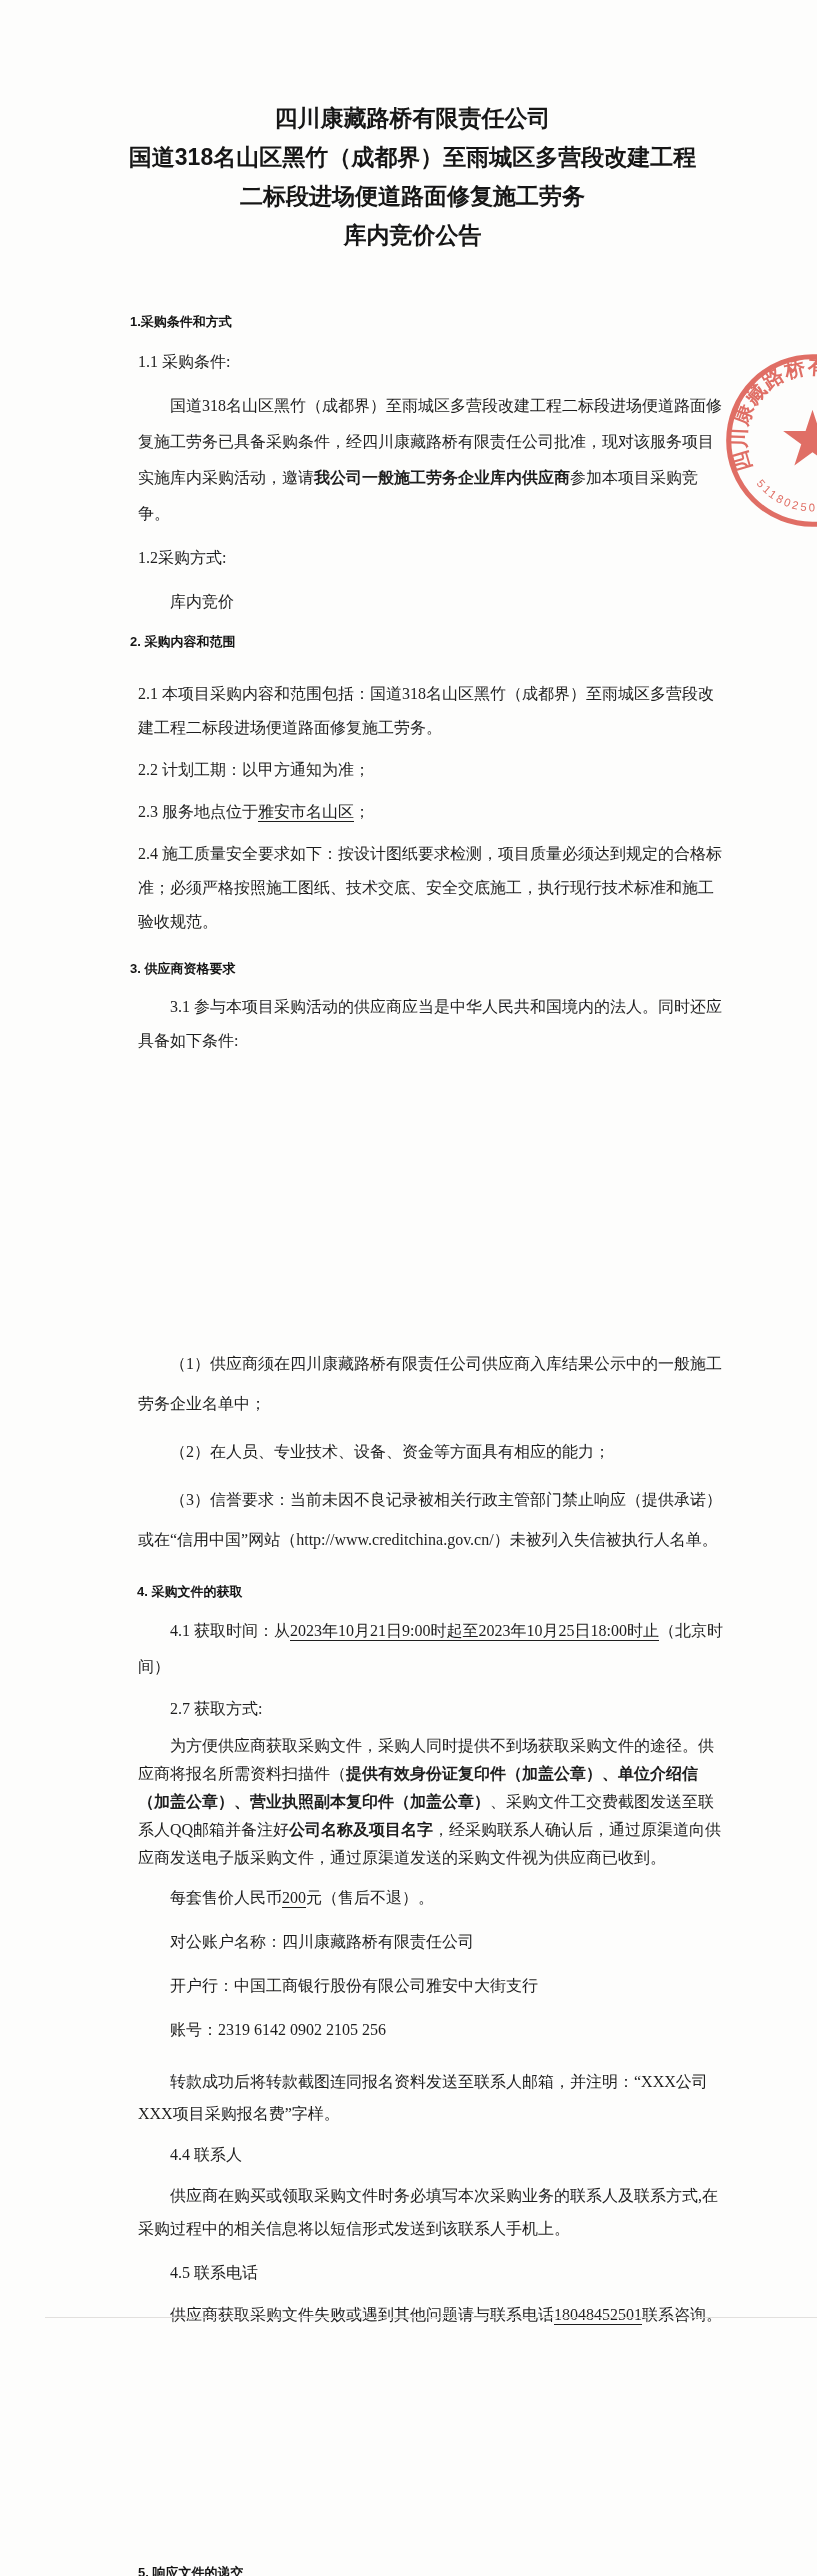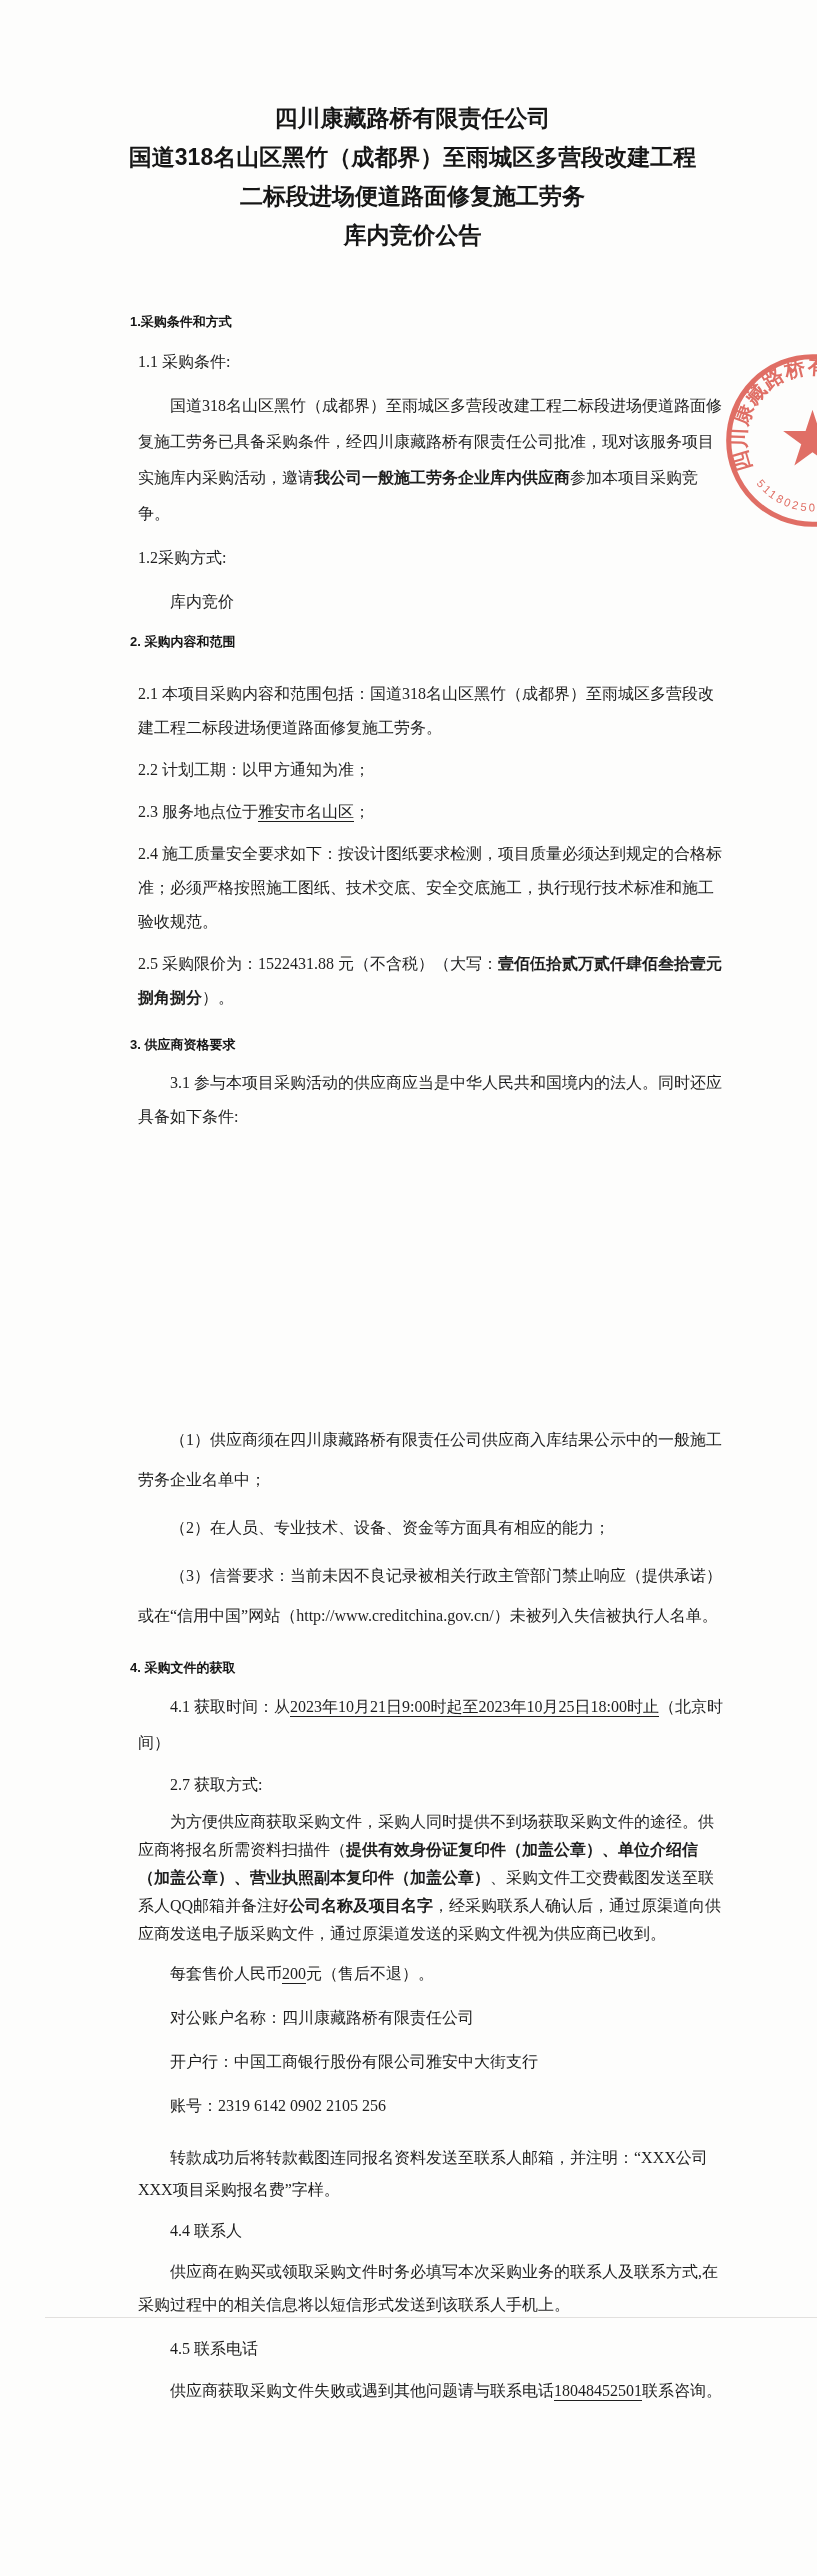--- a/index.html
+++ b/index.html
@@ -41,32 +41,31 @@
     <p style="margin-top:9.3px;">1.1 采购条件:</p>
     <p class="indent"><span>国道318名山区黑竹（成都界）至雨城区多营段改建工程二标段进场便道路面修复施工劳务已具备采购条件，经四川康藏路桥有限责任公司批准，现对该服务项目实施库内采购活动，邀请</span><span class="b">我公司一般施工劳务企业库内供应商</span><span>参加本项目采购竞争。</span></p>
     <p>1.2采购方式:</p>
     <p class="indent">库内竞价</p>
 
     <h2 class="h" style="margin-top:7.2px;margin-bottom:22px;">2. 采购内容和范围</h2>
     <p class="lh66">2.1 本项目采购内容和范围包括：国道318名山区黑竹（成都界）至雨城区多营段改建工程二标段进场便道路面修复施工劳务。</p>
     <p class="lh66">2.2 计划工期：以甲方通知为准；</p>
     <p class="lh66"><span>2.3 服务地点位于</span><span class="u">雅安市名山区</span><span>；</span></p>
     <p class="lh66">2.4 施工质量安全要求如下：按设计图纸要求检测，项目质量必须达到规定的合格标准；必须严格按照施工图纸、技术交底、安全交底施工，执行现行技术标准和施工验收规范。</p>
-    <p class="lh66"><span>2.5 采购限价为：1522431.88 元（不含税）（大写：</span><span class="b">壹佰伍拾贰万贰仟肆佰叁拾壹元捌角捌分</span><span>）。</span></p>
 
     <h2 class="h" style="margin-top:15.5px;margin-bottom:7.2px;">3. 供应商资格要求</h2>
     <p class="indent lh66">3.1 参与本项目采购活动的供应商应当是中华人民共和国境内的法人。同时还应具备如下条件:</p>
 
     <div style="height:270px;"></div>
 
     <p class="indent lh78">（1）供应商须在四川康藏路桥有限责任公司供应商入库结果公示中的一般施工劳务企业名单中；</p>
     <p class="indent lh78">（2）在人员、专业技术、设备、资金等方面具有相应的能力；</p>
     <p class="indent lh78">（3）信誉要求：当前未因不良记录被相关行政主管部门禁止响应（提供承诺）或在“信用中国”网站（http://www.creditchina.gov.cn/）未被列入失信被执行人名单。</p>
 
-    <h2 class="h" style="margin-top:18px;margin-bottom:5.2px;">4. 采购文件的获取</h2>
+    <h2 class="h" style="margin-top:18px;margin-bottom:5.2px;margin-left:7px;">4. 采购文件的获取</h2>
     <p class="indent"><span>4.1 获取时间：从</span><span class="u">2023年10月21日9:00时起至2023年10月25日18:00时止</span><span>（北京时间）</span></p>
     <p class="indent lh60">2.7 获取方式:</p>
     <p class="indent lh55"><span>为方便供应商获取采购文件，采购人同时提供不到场获取采购文件的途径。供应商将报名所需资料扫描件（</span><span class="b">提供有效身份证复印件（加盖公章）、单位介绍信（加盖公章）、营业执照副本复印件（加盖公章）</span><span>、采购文件工交费截图发送至联系人QQ邮箱并备注好</span><span class="b">公司名称及项目名字</span><span>，经采购联系人确认后，通过原渠道向供应商发送电子版采购文件，通过原渠道发送的采购文件视为供应商已收到。</span></p>
     <p class="indent"><span>每套售价人民币</span><span class="u">200</span><span>元（售后不退）。</span></p>
     <p class="indent">对公账户名称：四川康藏路桥有限责任公司</p>
     <p class="indent">开户行：中国工商银行股份有限公司雅安中大街支行</p>
     <p class="indent">账号：2319 6142 0902 2105 256</p>
     <p class="indent lh62" style="margin-top:18.5px;">转款成功后将转款截图连同报名资料发送至联系人邮箱，并注明：“XXX公司XXX项目采购报名费”字样。</p>
     <p class="indent lh64">4.4 联系人</p>
     <p class="indent lh64">供应商在购买或领取采购文件时务必填写本次采购业务的联系人及联系方式,在采购过程中的相关信息将以短信形式发送到该联系人手机上。</p>

